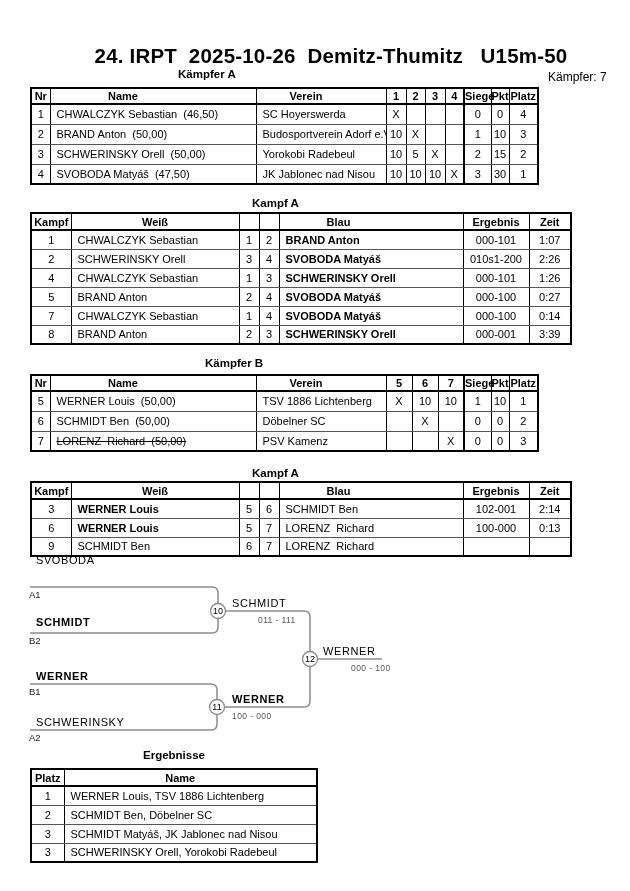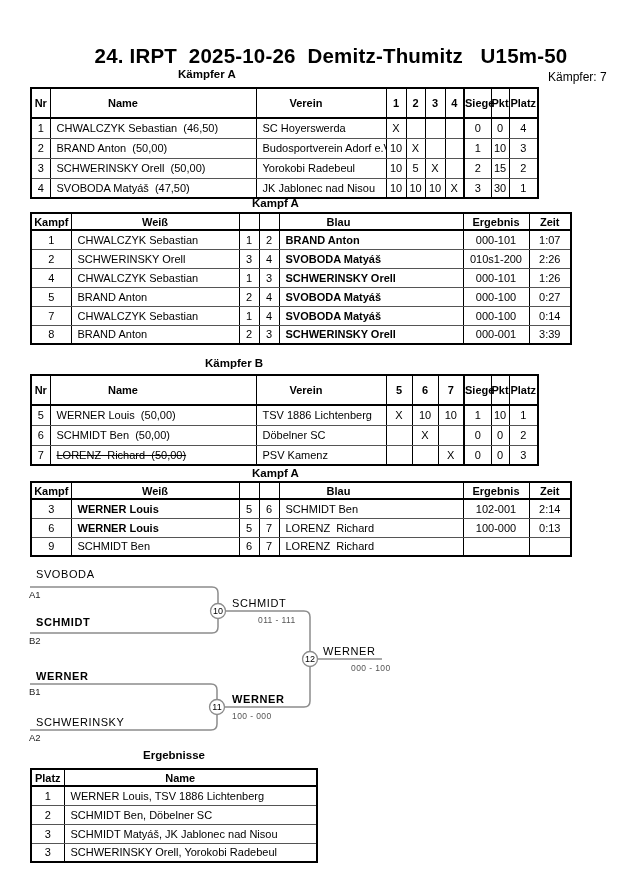--- a/index.html
+++ b/index.html
@@ -21,21 +21,21 @@
   th, td { border: 1px solid #000; overflow: hidden; white-space: pre; vertical-align: middle; }
   thead th { border-bottom: 2px solid #000; font-weight: bold; text-align: center; padding: 0; }
   tbody td { border-top: 1px solid #555; border-bottom: 1px solid #555; }
   td.l { text-align: left; padding: 0 0 0 6px; }
   td.c, th.c { text-align: center; padding: 0; }
   th.ov { overflow: visible; }
   .thick-l { border-left: 2px solid #000 !important; }
   .b { font-weight: bold; }
   .strike { text-decoration: line-through; }
 
-  .pool thead tr { height: 30px; margin-left: 39px; }
+  .pool thead tr { height: 16px; margin-left: 39px; }
   .pool tbody tr { height: 20px; }
   .kampf thead tr { height: 17px; }
   .kampf tbody tr { height: 19px; }
   .erg thead tr { height: 17px; }
   .erg tbody tr { height: 19px; }
   th.name-h { padding-right: 60px; }
   th.verein-h { padding-right: 30px; }
   th.blau-h { padding-right: 65px; }
   th.ename-h { padding-right: 20px; }
 
@@ -344,21 +344,21 @@
       <circle cx="217" cy="707" r="7.5"></circle>
       <circle cx="310" cy="659" r="7.5"></circle>
     </g>
     <g text-anchor="middle" class="mnum">
       <text x="218" y="614">10</text>
       <text x="217" y="710">11</text>
       <text x="310" y="662">12</text>
     </g>
   </svg>
 
-  <div class="bname" style="left:36px; top:568px;">SVOBODA</div>
+  <div class="bname" style="left:36px; top:554px;">SVOBODA</div>
   <div class="bseed" style="left:29px; top:589px;">A1</div>
   <div class="bname b" style="left:36px; top:616px;">SCHMIDT</div>
   <div class="bseed" style="left:29px; top:635px;">B2</div>
   <div class="bname b" style="left:36px; top:670px;">WERNER</div>
   <div class="bseed" style="left:29px; top:686px;">B1</div>
   <div class="bname" style="left:36px; top:716px;">SCHWERINSKY</div>
   <div class="bseed" style="left:29px; top:732px;">A2</div>
 
   <div class="bname" style="left:232px; top:597px;">SCHMIDT</div>
   <div class="bscore" style="left:232px; top:615px;margin-left:26px;">011 - 111</div>

